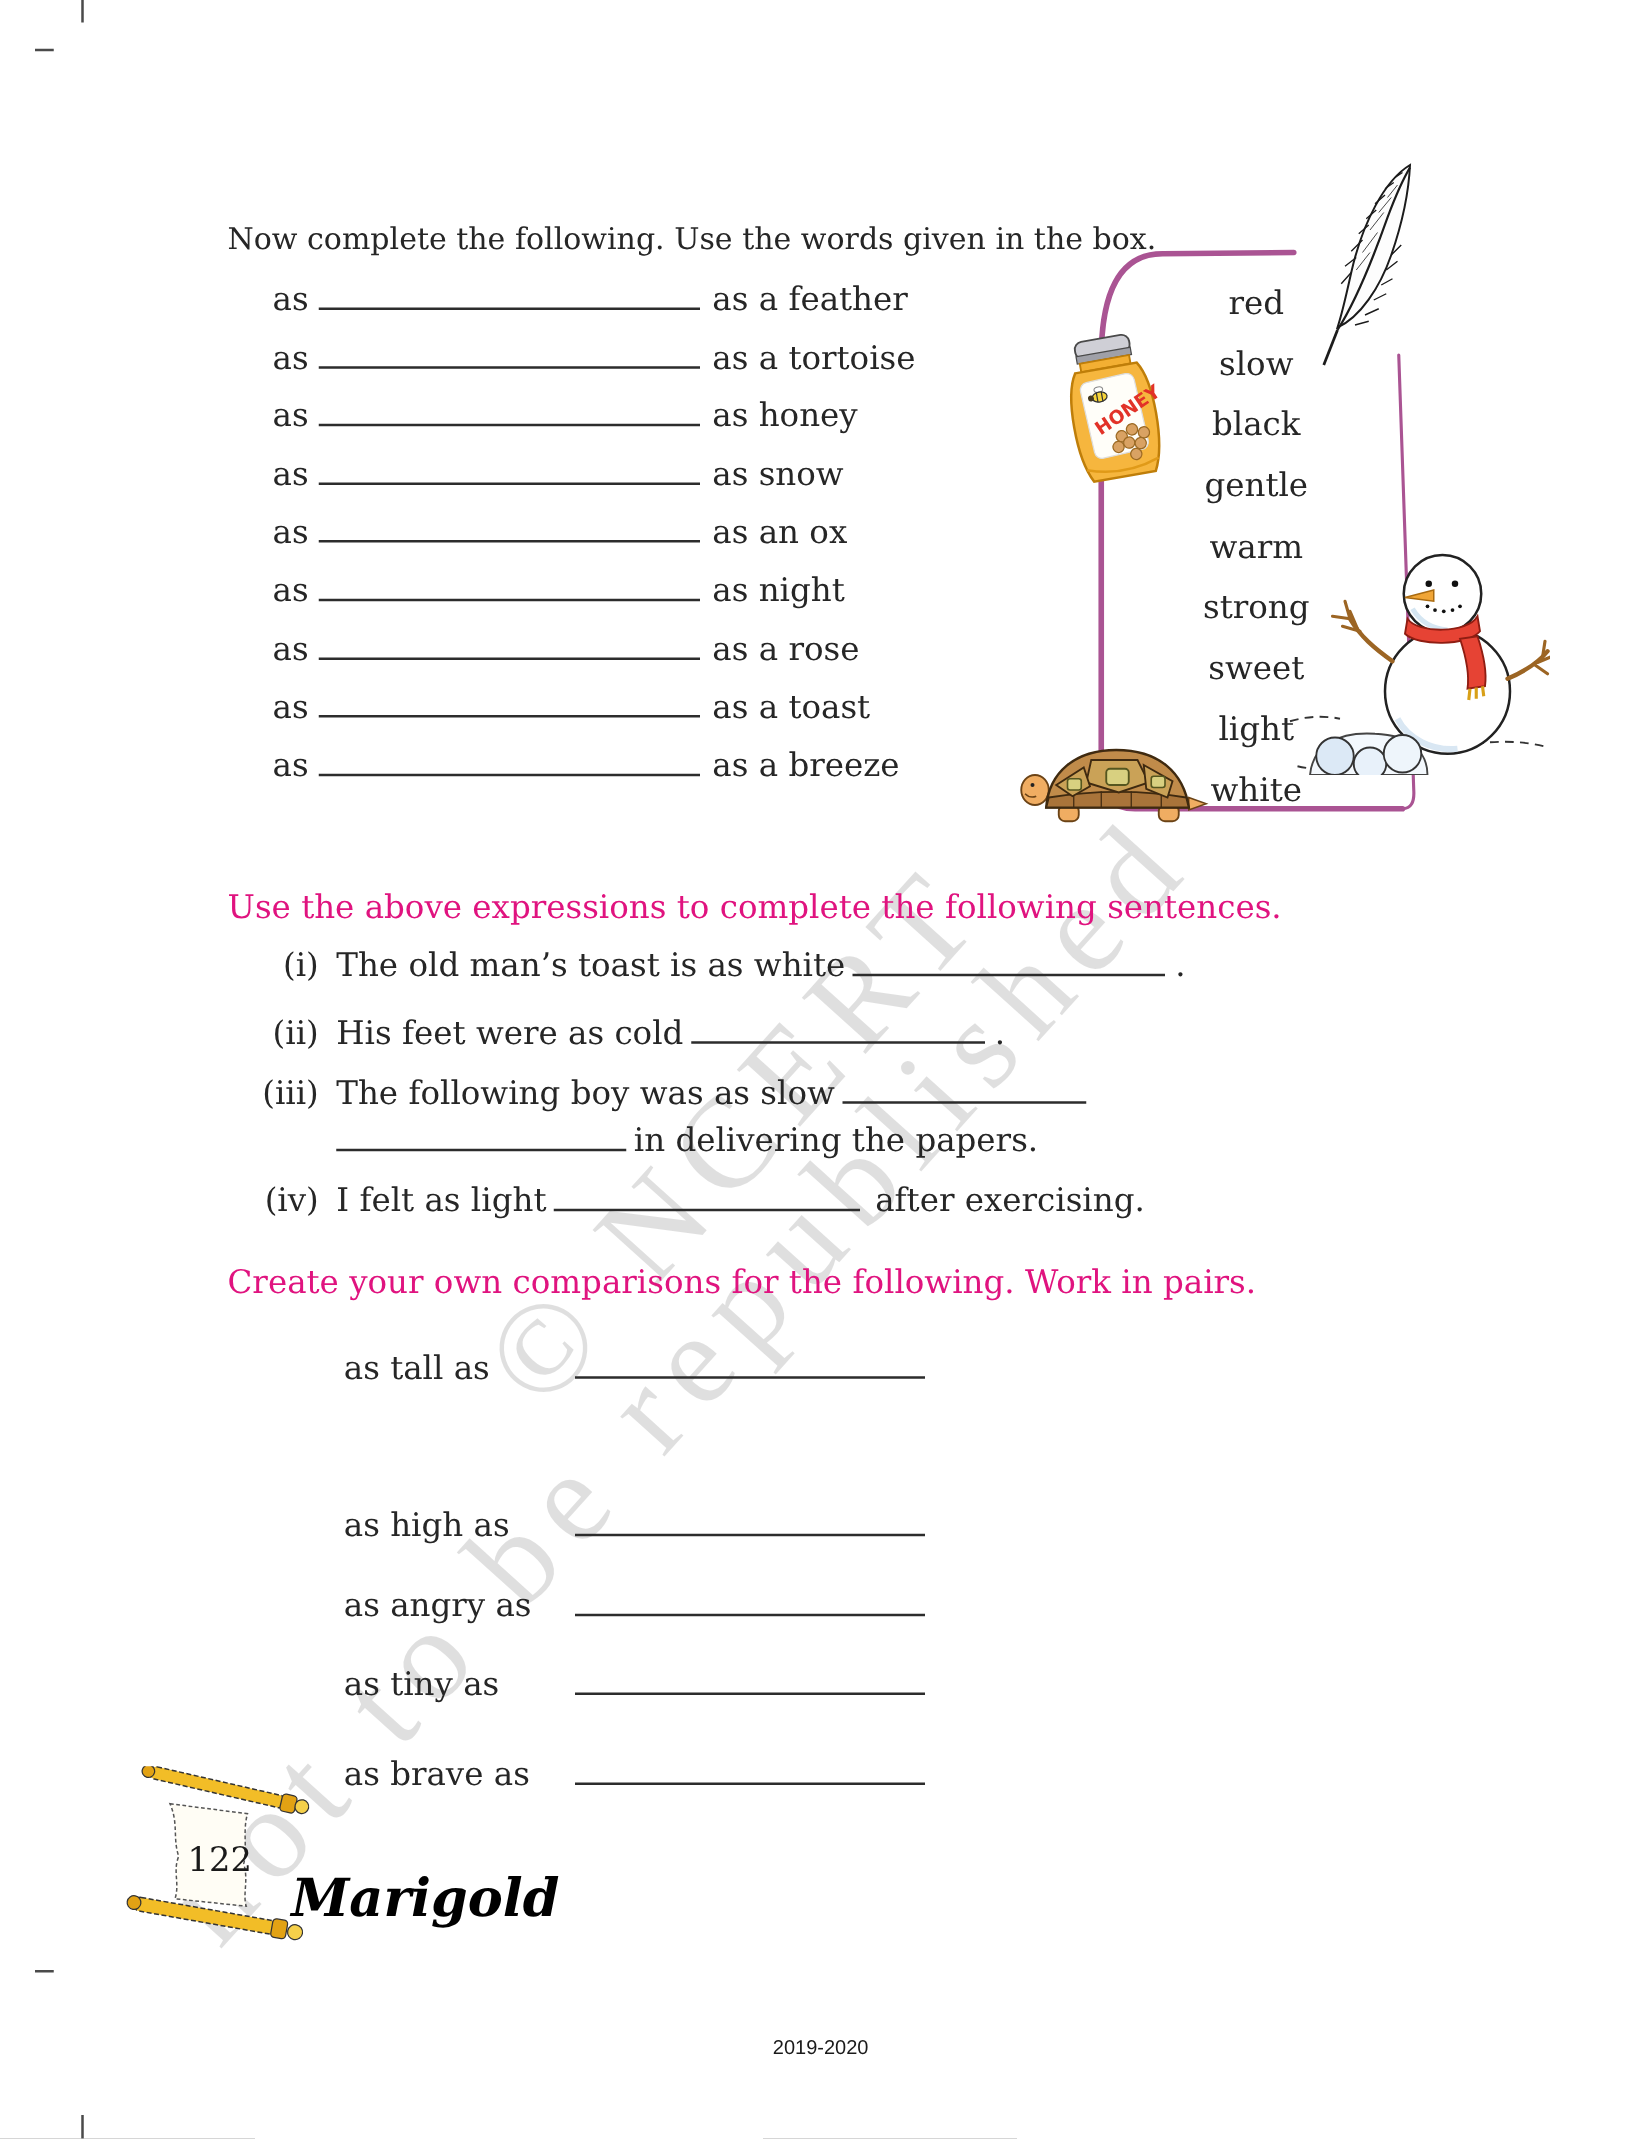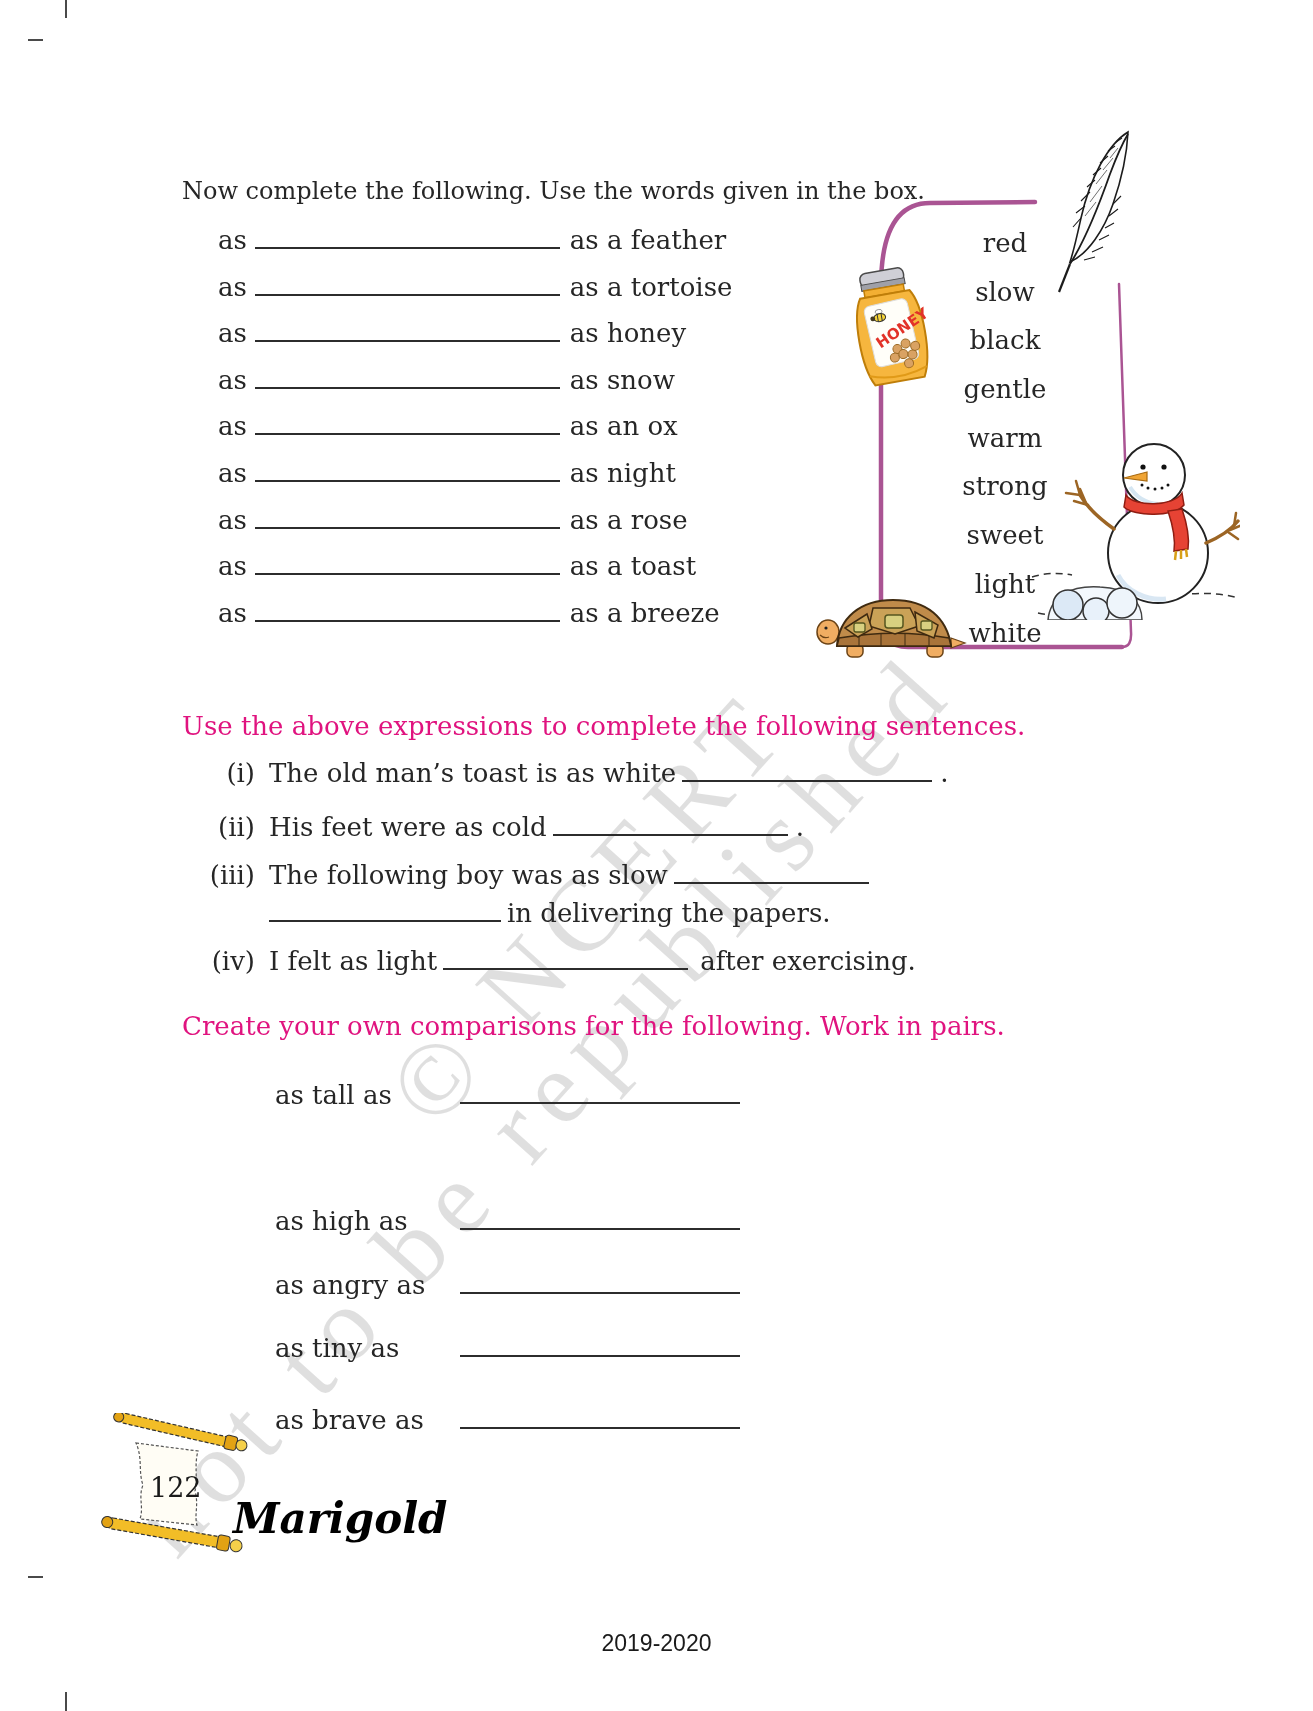--- a/index.html
+++ b/index.html
@@ -44,21 +44,21 @@
   .pair-label { display:inline-block; width:185px; }
   .pair-row .blank { width:280px; }
   
   .art { position:absolute; z-index:3; }
   
   .logo-title {
     left:233px; top:1494px; font-size:42px; font-style:italic; font-weight:bold;
     color:#000000; z-index:4; font-family:"DejaVu Serif",serif;
   }
   .year { left:0; top:1630px; width:1313px; text-align:center;
-    font-family:"Liberation Sans",sans-serif; font-size:23px; color:#1a1a1a; z-index:4; }
+    font-family:"Liberation Sans",sans-serif; font-size:16px; color:#1a1a1a; z-index:4; }
 </style>
 </head>
 <body>
 
 <div id="page">
 
   <div class="mark" style="left:65px; top:0; width:2px; height:18px;"></div>
   <div class="mark" style="left:28px; top:39px; width:15px; height:2px;"></div>
   <div class="mark" style="left:28px; top:1576px; width:15px; height:2px;"></div>
   <div class="mark" style="left:65px; top:1692px; width:2px; height:19px;"></div>

